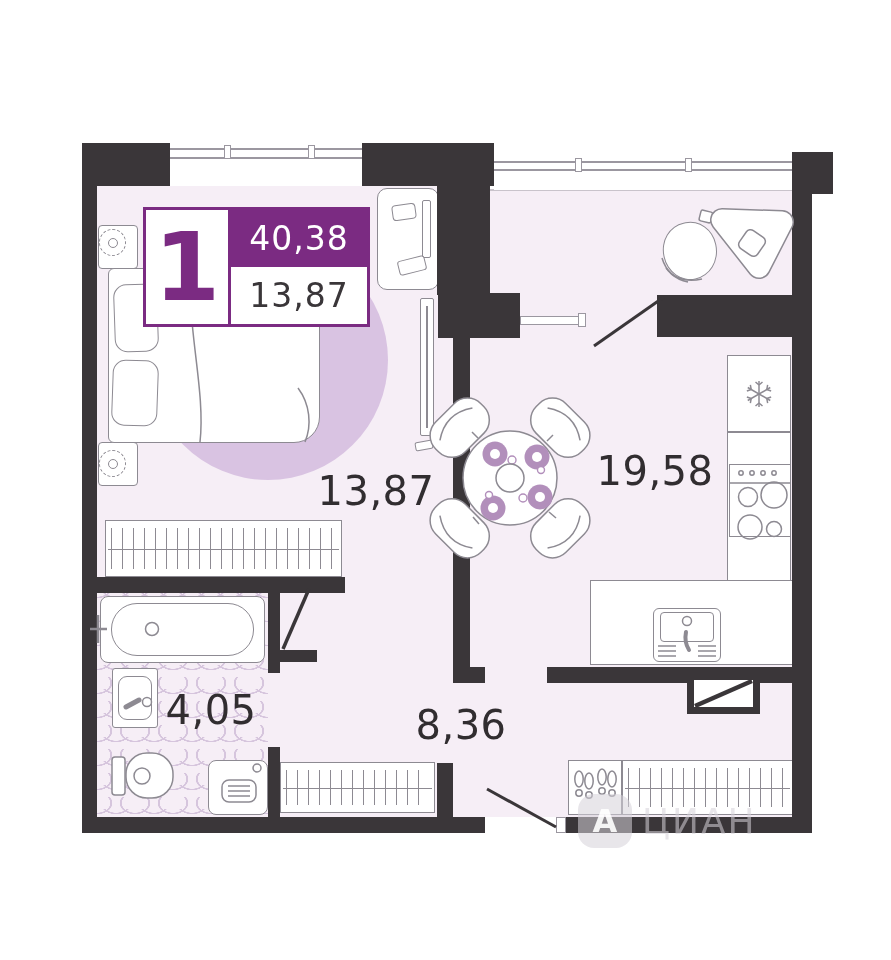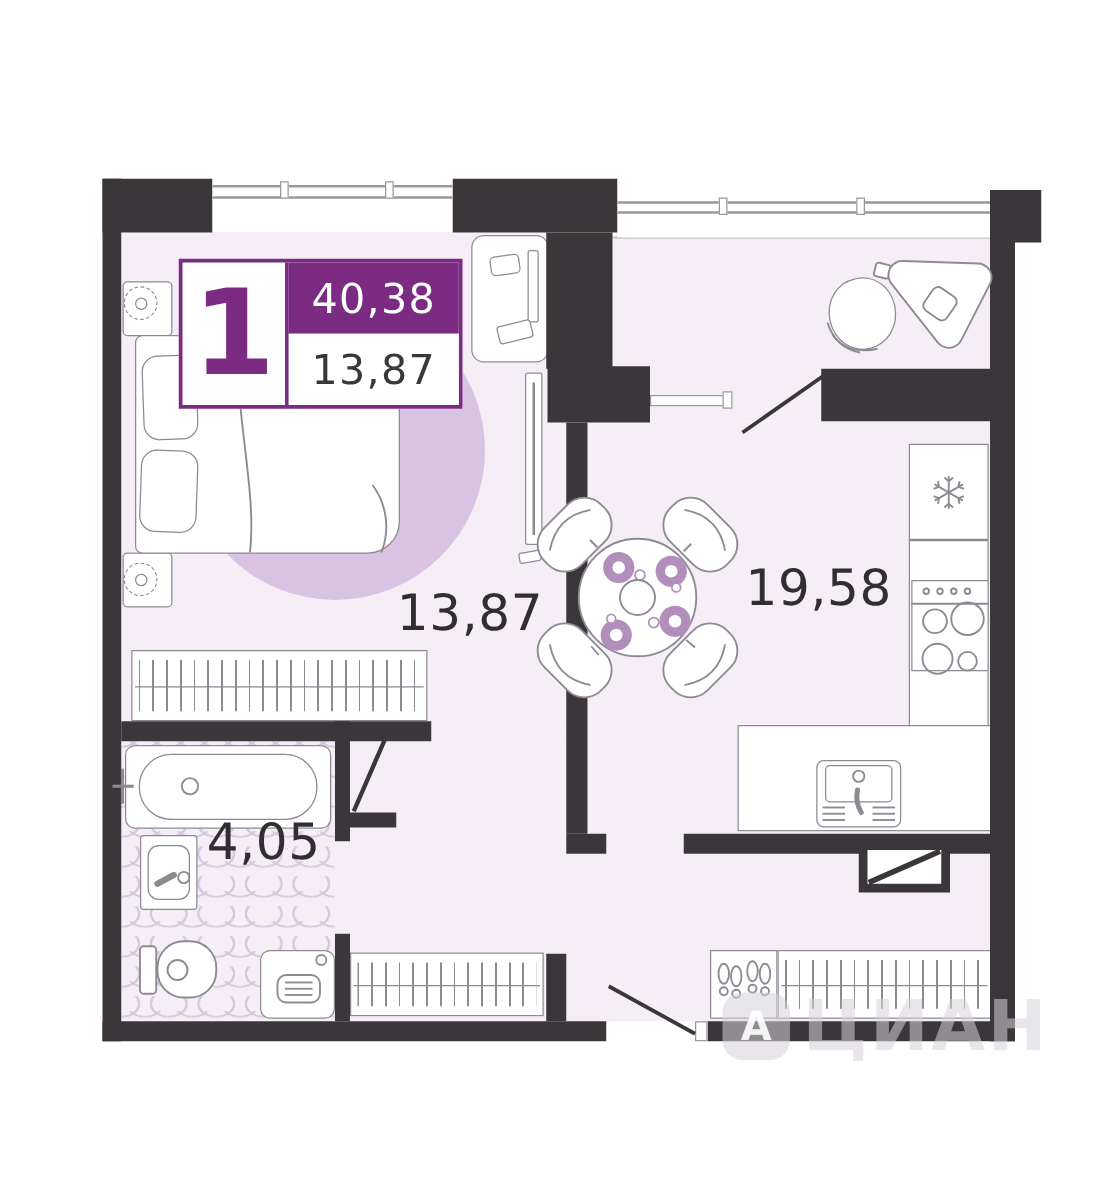--- a/index.html
+++ b/index.html
@@ -44,21 +44,21 @@
     color:var(--accent);font-size:95px;font-weight:bold;line-height:1;}
   #badge .col{flex:1;display:flex;flex-direction:column;border-left:3px solid var(--accent);}
   #badge .cell-total{flex:1;background:var(--accent);color:#fff;display:flex;align-items:center;justify-content:center;
     font-size:33px;letter-spacing:1px;}
   #badge .cell-living{flex:1;background:#fff;color:var(--wall);display:flex;align-items:center;justify-content:center;
     font-size:33px;letter-spacing:1px;}
   
   #watermark{position:absolute;left:578px;top:792px;height:58px;display:flex;align-items:center;gap:10px;z-index:90;}
   #watermark .logo{width:54px;height:54px;border-radius:16px;background:var(--wm);
     display:flex;align-items:center;justify-content:center;font-weight:bold;font-size:32px;color:rgba(255,255,255,.9);}
-  #watermark .brand{font-size:56px;font-weight:bold;color:var(--wm);letter-spacing:2px;}
+  #watermark .brand{font-size:36px;font-weight:normal;color:var(--wm);letter-spacing:2px;}
 </style>
 </head>
 <body>
 
 <div id="canvas">
 
   <div class="floor" style="left:97px;top:186px;width:356px;height:391px;"></div>
   <div class="floor" style="left:345px;top:577px;width:108px;height:16px;"></div>
   <div class="floor" style="left:490px;top:190px;width:303px;height:105px;"></div>
   <div class="floor" style="left:520px;top:295px;width:137px;height:42px;"></div>
@@ -299,21 +299,22 @@
   <div class="winline" style="left:494px;top:161px;width:298px;height:1.8px;"></div>
   <div class="winline" style="left:494px;top:169px;width:298px;height:1.8px;"></div>
   <div class="mullion" style="left:575px;top:158px;width:7px;height:14px;"></div>
   <div class="mullion" style="left:685px;top:158px;width:7px;height:14px;"></div>
 
   <div class="abs" style="left:520px;top:316px;width:63px;height:9px;background:#fff;border:1.2px solid #9b97a0;z-index:48;"></div>
   <div class="mullion" style="left:578px;top:313px;width:8px;height:14px;z-index:48;"></div>
 
   <div class="room-label" style="left:311px;top:468px;">13,87</div>
   <div class="room-label" style="left:590px;top:448px;">19,58</div>
-  <div class="room-label" style="left:146px;top:651px;">4,05</div>
+  <div class="room-label" style="left:146px;top:687px;">4,05</div>
+  <div class="room-label" style="left:396px;top:702px;">8,36</div>
 
   <div id="badge">
     <div class="cell-rooms">1</div>
     <div class="col">
       <div class="cell-total">40,38</div>
       <div class="cell-living">13,87</div>
     </div>
   </div>
 
   <div id="watermark">

